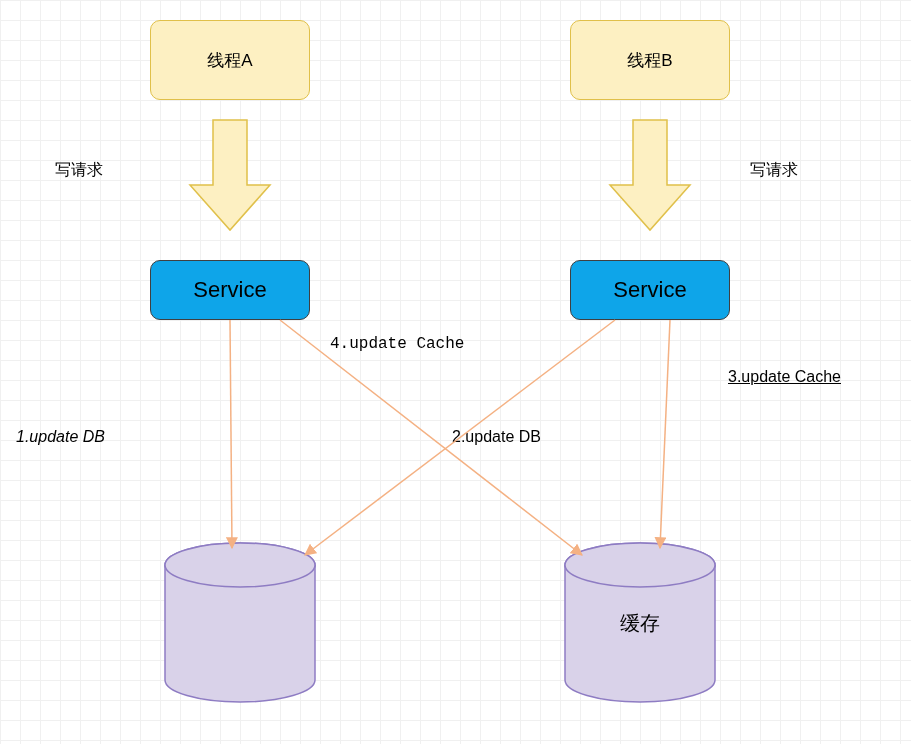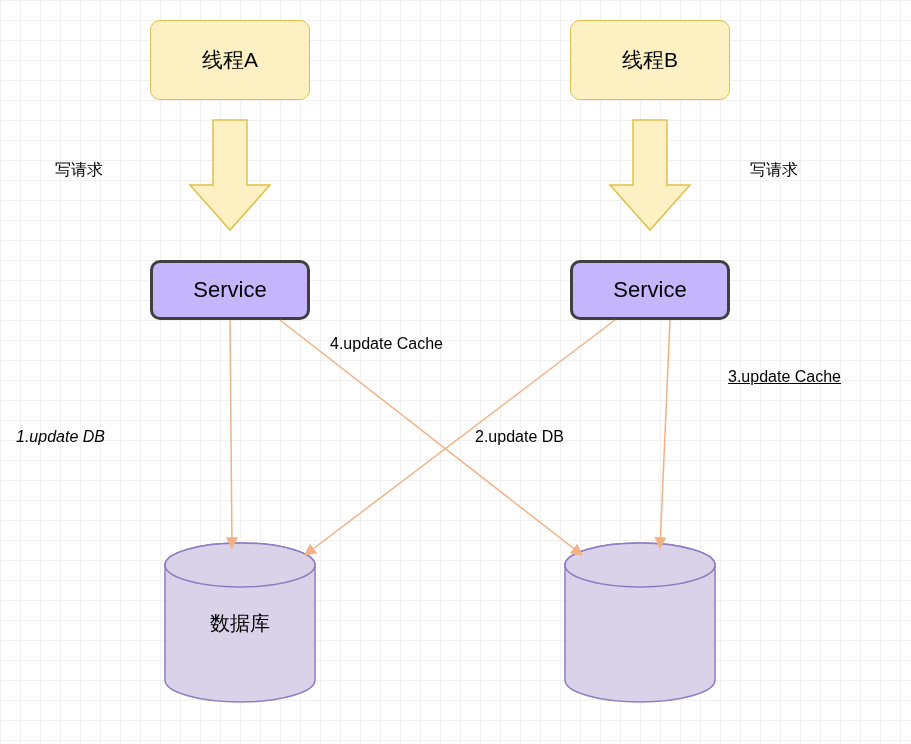--- a/index.html
+++ b/index.html
@@ -13,32 +13,32 @@
       linear-gradient(to bottom, #f0f0f0 1px, transparent 1px);
     background-size: 20px 20px;
     position: relative;
   }
   .node-box {
     position: absolute;
     border-radius: 10px;
     display: flex;
     align-items: center;
     justify-content: center;
-    font-size: 21px;
+    font-size: 17px;
     box-sizing: border-box;
   }
   .thread-box {
     background: #fdf0c2;
     border: 1px solid #e0c04a;
     width: 160px;
     height: 80px;
   }
   .service-box {
-    background: #c4b5fd;
-    border: 3px solid #404040;
+    background: #0ea5e9;
+    border: 1px solid #404040;
     width: 160px;
     height: 60px;
     font-size: 22px;
   }
   .label {
     position: absolute;
     font-size: 16px;
     color: #000;
     white-space: nowrap;
   }
@@ -73,37 +73,37 @@
 <div class="node-box service-box" style="left:570px; top:260px;">
   <span>Service</span>
 </div>
 
 <div class="cylinder" style="left:160px; top:540px;">
   <svg width="160" height="170" viewBox="0 0 160 170">
     <ellipse cx="80" cy="25" rx="75" ry="22" fill="#d9d2e9" stroke="#8e7cc3" stroke-width="1.5"></ellipse>
     <path d="M 5 25 L 5 140 A 75 22 0 0 0 155 140 L 155 25" fill="#d9d2e9" stroke="#8e7cc3" stroke-width="1.5"></path>
     <ellipse cx="80" cy="25" rx="75" ry="22" fill="#d9d2e9" stroke="#8e7cc3" stroke-width="1.5"></ellipse>
   </svg>
-  <div style="position:absolute; top:70px; left:0; width:160px; text-align:center; font-size:20px;">数据库</div>
 </div>
 
 <div class="cylinder" style="left:560px; top:540px;">
   <svg width="160" height="170" viewBox="0 0 160 170">
     <ellipse cx="80" cy="25" rx="75" ry="22" fill="#d9d2e9" stroke="#8e7cc3" stroke-width="1.5"></ellipse>
     <path d="M 5 25 L 5 140 A 75 22 0 0 0 155 140 L 155 25" fill="#d9d2e9" stroke="#8e7cc3" stroke-width="1.5"></path>
     <ellipse cx="80" cy="25" rx="75" ry="22" fill="#d9d2e9" stroke="#8e7cc3" stroke-width="1.5"></ellipse>
   </svg>
+  <div style="position:absolute; top:70px; left:0; width:160px; text-align:center; font-size:20px;">缓存</div>
 </div>
 
 <div class="label" style="left:55px; top:160px;">写请求</div>
 <div class="label" style="left:750px; top:160px;">写请求</div>
 <div class="label" style="left:16px; top:428px;font-style:italic;">1.update DB</div>
-<div class="label" style="left:475px; top:428px;">2.update DB</div>
+<div class="label" style="left:452px; top:428px;">2.update DB</div>
 <div class="label" style="left:728px; top:368px;text-decoration:underline;">3.update Cache</div>
-<div class="label" style="left:330px; top:335px;">4.update Cache</div>
+<div class="label" style="left:330px; top:335px;font-family:Liberation Mono, monospace;">4.update Cache</div>
 
 <svg class="overlay">
   <defs>
     <marker id="arrOrange" viewBox="0 0 10 10" refX="9" refY="5" markerWidth="8" markerHeight="8" orient="auto-start-reverse">
       <path d="M 0 0 L 10 5 L 0 10 z" fill="#f4b183"></path>
     </marker>
   </defs>
 
   <g fill="#fdf0c2" stroke="#e0c04a" stroke-width="1.5">
     <path d="M 213 120 L 247 120 L 247 185 L 270 185 L 230 230 L 190 185 L 213 185 Z"></path>

